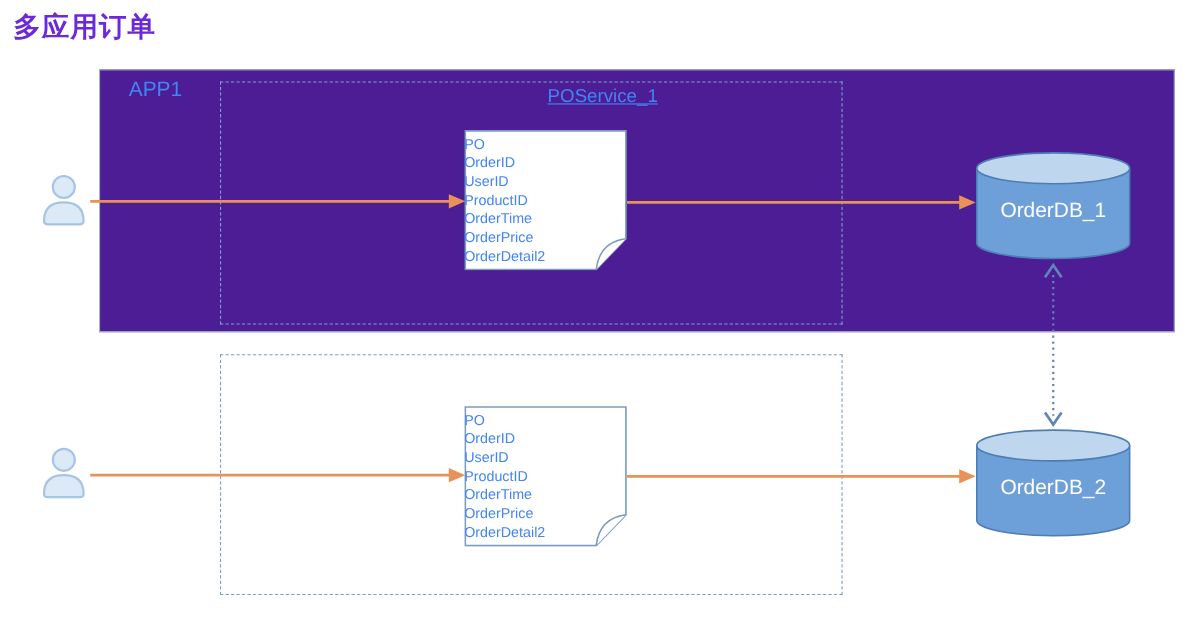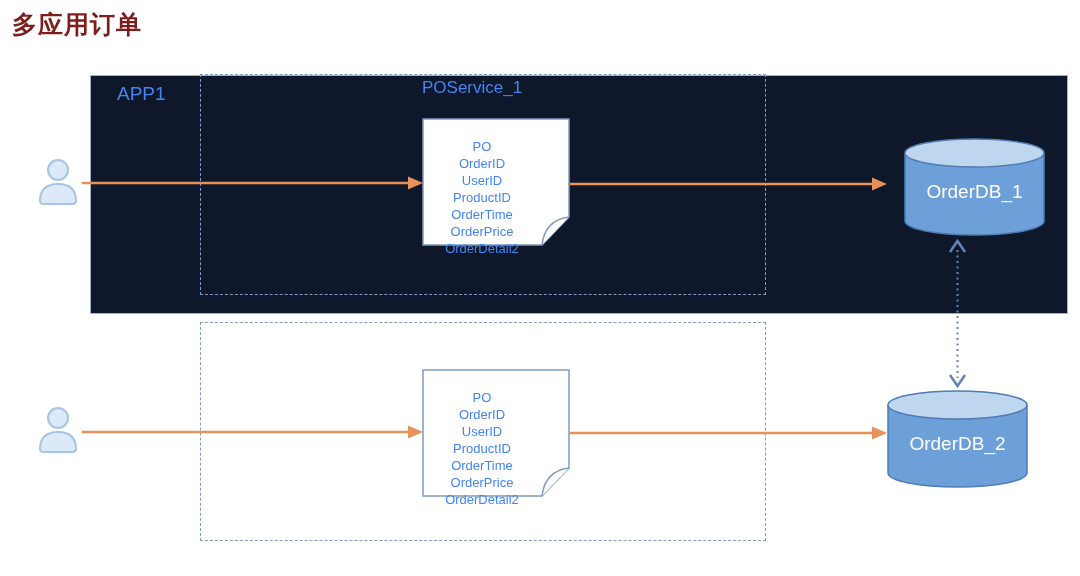--- a/index.html
+++ b/index.html
@@ -11,31 +11,30 @@
     height: 576px;
     background: #ffffff;
     overflow: hidden;
   }
   .title {
     position: absolute;
     left: 12px;
     top: 8px;
     font-size: 25px;
     font-weight: 600;
-    color: #7f1d1d;
+    color: #6d28d9;
     letter-spacing: 1px;
   }
   
   .app-box {
     position: absolute;
     left: 90px;
     width: 978px;
     border: 1.5px solid #9FB3CC;
-    background: #0f172a;
-    margin-top: 12px;
+    background: #4c1d95;
   }
   .app1 { top: 63px; height: 239px; }
   .app2 { top: 311px; height: 242px; }
   .app-label {
     position: absolute;
     left: 26px;
     top: 7px;
     font-size: 19px;
     color: #4285F4;
   }
@@ -46,62 +45,63 @@
     width: 566px;
     border: 1px dashed #7E9DC8;
     background: transparent;
   }
   .service1 { top: 74px; height: 221px; }
   .service2 { top: 322px; height: 219px; }
   .service-label {
     position: absolute;
     left: 422px;
     width: 176px;
-    text-align: left;
+    text-align: right;
     font-size: 17px;
     color: #4285F4;
+    text-decoration: underline;
   }
   .slabel1 { top: 78px; }
   .slabel2 { top: 330px; }
   
   .doc {
     position: absolute;
     left: 422px;
     width: 148px;
     height: 128px;
   }
   .doc1 { top: 118px; }
   .doc2 { top: 369px; }
   .doc svg { position: absolute; left: 0; top: 0; }
   .doc-lines {
     position: absolute;
-    left: 0; top: 20px;
+    left: 0; top: 4px;
     width: 120px;
-    text-align: center;
+    text-align: left;
     font-size: 13px;
     line-height: 17px;
     color: #4285F4;
   }
   
   .user {
     position: absolute;
     left: 34px;
     width: 48px;
     height: 48px;
   }
   .user1 { top: 158px; }
   .user2 { top: 406px; }
   
   .db {
     position: absolute;
     left: 887px;
     width: 141px;
     height: 100px;
   }
-  .db1 { top: 137px; margin-left: 17px; }
+  .db1 { top: 137px; }
   .db2 { top: 389px; }
   .db svg { position: absolute; left: 0; top: 0; }
   .db-label {
     position: absolute;
     left: 0;
     top: 44px;
     width: 141px;
     text-align: center;
     font-size: 19px;
     color: #ffffff;

